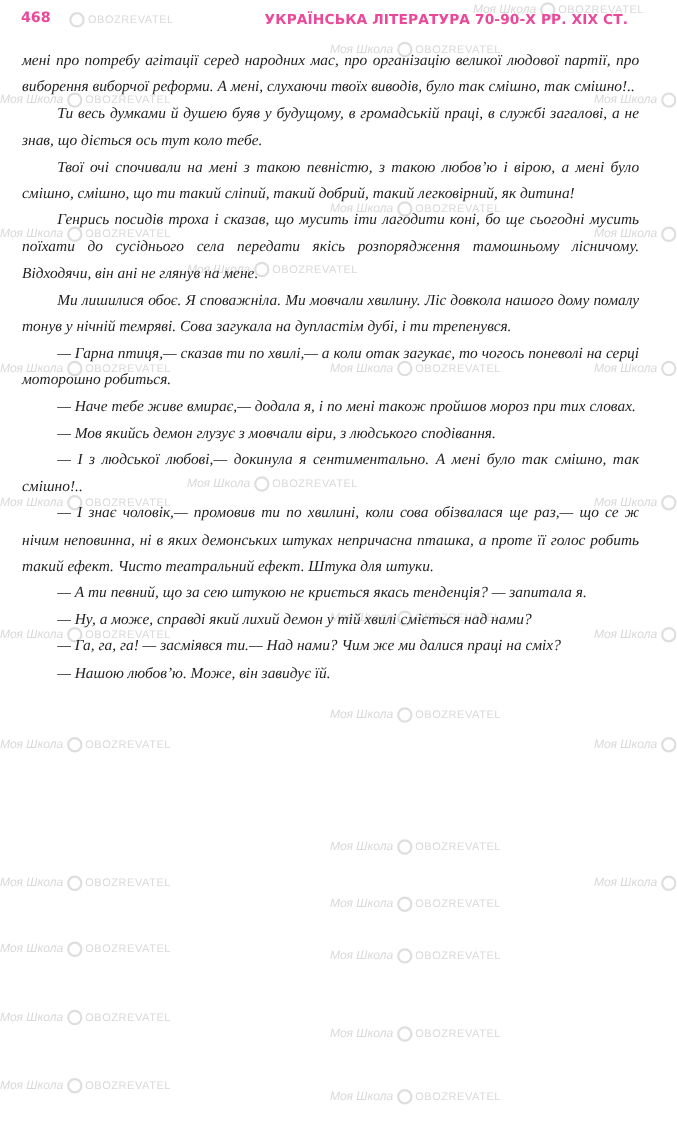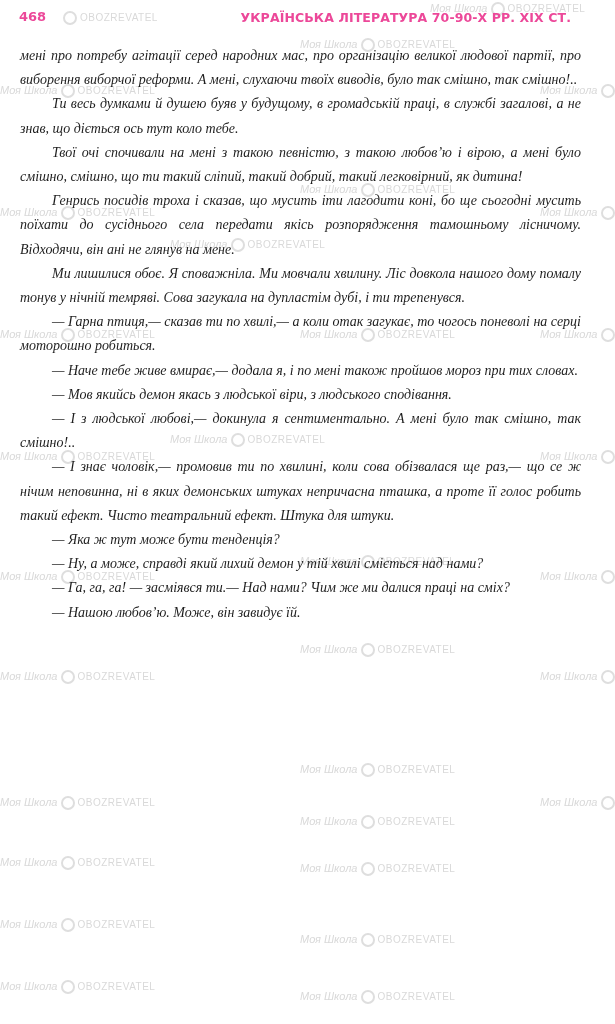--- a/index.html
+++ b/index.html
@@ -63,21 +63,21 @@
   </div>
 
   <div class="body-text">
     <p class="para first">мені про потребу агітації серед народних мас, про організацію великої людової партії, про виборення виборчої реформи. А мені, слухаючи твоїх виводів, було так смішно, так смішно!..</p>
     <p class="para">Ти весь думками й душею буяв у будущому, в громадській праці, в службі загалові, а не знав, що діється ось тут коло тебе.</p>
     <p class="para">Твої очі спочивали на мені з такою певністю, з такою любов’ю і вірою, а мені було смішно, смішно, що ти такий сліпий, такий добрий, такий легковірний, як дитина!</p>
     <p class="para">Генрись посидів троха і сказав, що мусить іти лагодити коні, бо ще сьогодні мусить поїхати до сусіднього села передати якісь розпорядження тамошньому лісничому. Відходячи, він ані не глянув на мене.</p>
     <p class="para">Ми лишилися обоє. Я споважніла. Ми мовчали хвилину. Ліс довкола нашого дому помалу тонув у нічній темряві. Сова загукала на дупластім дубі, і ти трепенувся.</p>
     <p class="para">— Гарна птиця,— сказав ти по хвилі,— а коли отак загукає, то чогось поневолі на серці моторошно робиться.</p>
     <p class="para">— Наче тебе живе вмирає,— додала я, і по мені також пройшов мороз при тих словах.</p>
-    <p class="para">— Мов якийсь демон якась з людської віри, з людського сподівання.</p>
+    <p class="para">— Мов якийсь демон глузує з мовчали віри, з людського сподівання.</p>
     <p class="para">— І з людської любові,— докинула я сентиментально. А мені було так смішно, так смішно!..</p>
     <p class="para">— І знає чоловік,— промовив ти по хвилині, коли сова обізвалася ще раз,— що се ж нічим неповинна, ні в яких демонських штуках непричасна пташка, а проте її голос робить такий ефект. Чисто театральний ефект. Штука для штуки.</p>
-    <p class="para">— Яка ж тут може бути тенденція?</p>
+    <p class="para">— А ти певний, що за сею штукою не криється якась тенденція? — запитала я.</p>
     <p class="para">— Ну, а може, справді який лихий демон у тій хвилі сміється над нами?</p>
     <p class="para">— Га, га, га! — засміявся ти.— Над нами? Чим же ми далися праці на сміх?</p>
     <p class="para">— Нашою любов’ю. Може, він завидує їй.</p>
   </div>
 </div>
 
 </body></html>

